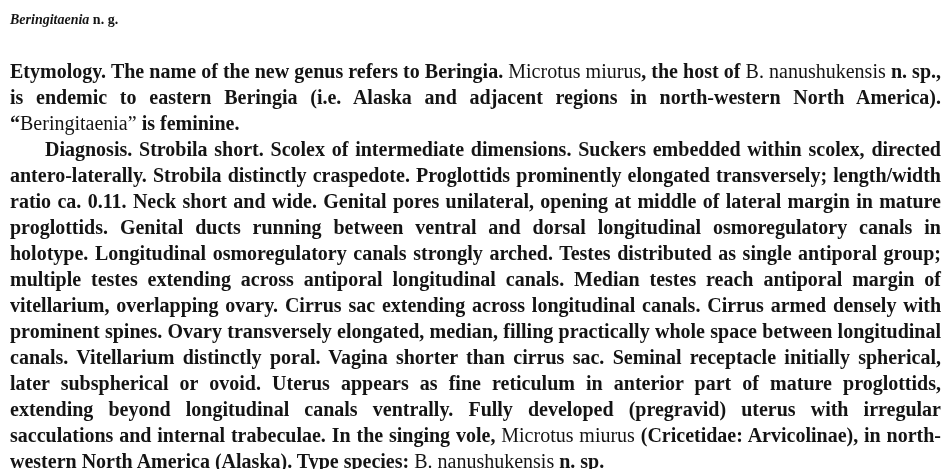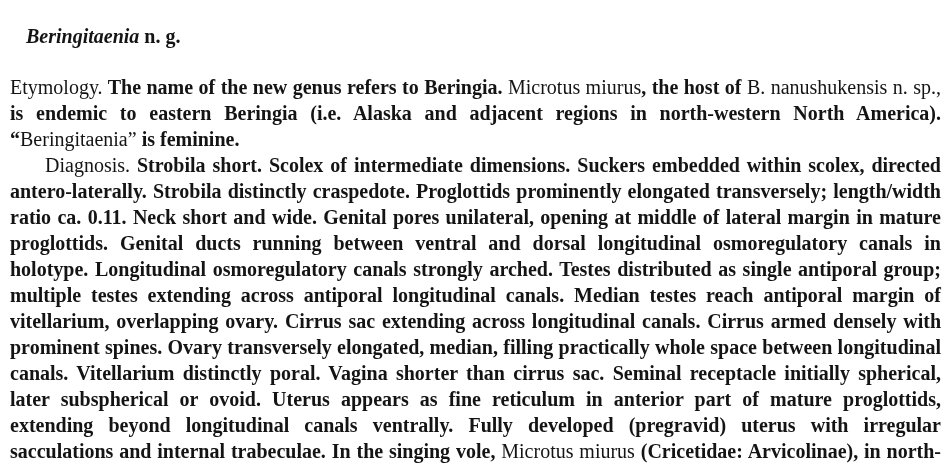--- a/index.html
+++ b/index.html
@@ -11,41 +11,41 @@
     background: #ffffff;
     color: #141414;
     font-family: "Liberation Serif", "DejaVu Serif", serif;
   }
   .page {
     width: 951px;
     height: 469px;
     padding: 8px 10px 0 10px;
   }
   .heading {
-    margin: 16px;
-    font-size: 20px;
+    margin: 0;
+    font-size: 14px;
     line-height: 24px;
     font-weight: normal;
   }
   .genus { font-weight: bold; font-style: italic; }
   .heading-suffix { font-weight: bold; }
   .fig-ref {
     font-size: 20px;
     line-height: 24px;
   }
   .paragraphs { margin-top: 26px; }
   .para {
     margin: 0;
     font-size: 20px;
     line-height: 26px;
     text-align: justify;
   }
   .para.indent { text-indent: 35px; }
   .run-normal { font-weight: bold; font-style: normal; }
-  .run-bold { font-weight: normal; margin-top: 36px; }
+  .run-bold { font-weight: bold; margin-top: 36px; }
   .run-italic { }
 </style>
 </head>
 <body style="background: rgb(255, 255, 255); color: rgb(20, 20, 20);">
 
 <div class="page">
   <h1 class="heading"><span class="genus">Beringitaenia</span><span class="heading-suffix"> n. g.</span></h1>
   <div class="paragraphs">
       <p class="para"><span class="run-bold">Etymology.</span><span class="run-normal"> The name of the new genus refers to Beringia. </span><span class="run-italic">Microtus miurus</span><span class="run-normal">, the host of </span><span class="run-italic">B. nanushukensis</span><span class="run-normal"> </span><span class="run-bold">n. sp.,</span><span class="run-normal"> is endemic to eastern Beringia (i.e. Alaska and adjacent regions in north-western North America). “</span><span class="run-italic">Beringitaenia”</span><span class="run-normal"> is feminine.</span></p>
       <p class="para indent"><span class="run-bold">Diagnosis.</span><span class="run-normal"> Strobila short. Scolex of intermediate dimensions. Suckers embedded within scolex, directed antero-laterally. Strobila distinctly craspedote. Proglottids prominently elongated transversely; length/width ratio ca. 0.11. Neck short and wide. Genital pores unilateral, opening at middle of lateral margin in mature proglottids. Genital ducts running between ventral and dorsal longitudinal osmoregulatory canals in holotype. Longitudinal osmoregulatory canals strongly arched. Testes distributed as single antiporal group; multiple testes extending across antiporal longitudinal canals. Median testes reach antiporal margin of vitellarium, overlapping ovary. Cirrus sac extending across longitudinal canals. Cirrus armed densely with prominent spines. Ovary transversely elongated, median, filling practically whole space between longitudinal canals. Vitellarium distinctly poral. Vagina shorter than cirrus sac. Seminal receptacle initially spherical, later subspherical or ovoid. Uterus appears as fine reticulum in anterior part of mature proglottids, extending beyond longitudinal canals ventrally. Fully developed (pregravid) uterus with irregular sacculations and internal trabeculae. In the singing vole, </span><span class="run-italic">Microtus miurus</span><span class="run-normal"> (Cricetidae: Arvicolinae), in north-western North America (Alaska). Type species: </span><span class="run-italic">B. nanushukensis</span><span class="run-normal"> </span><span class="run-bold">n. sp.</span></p>

